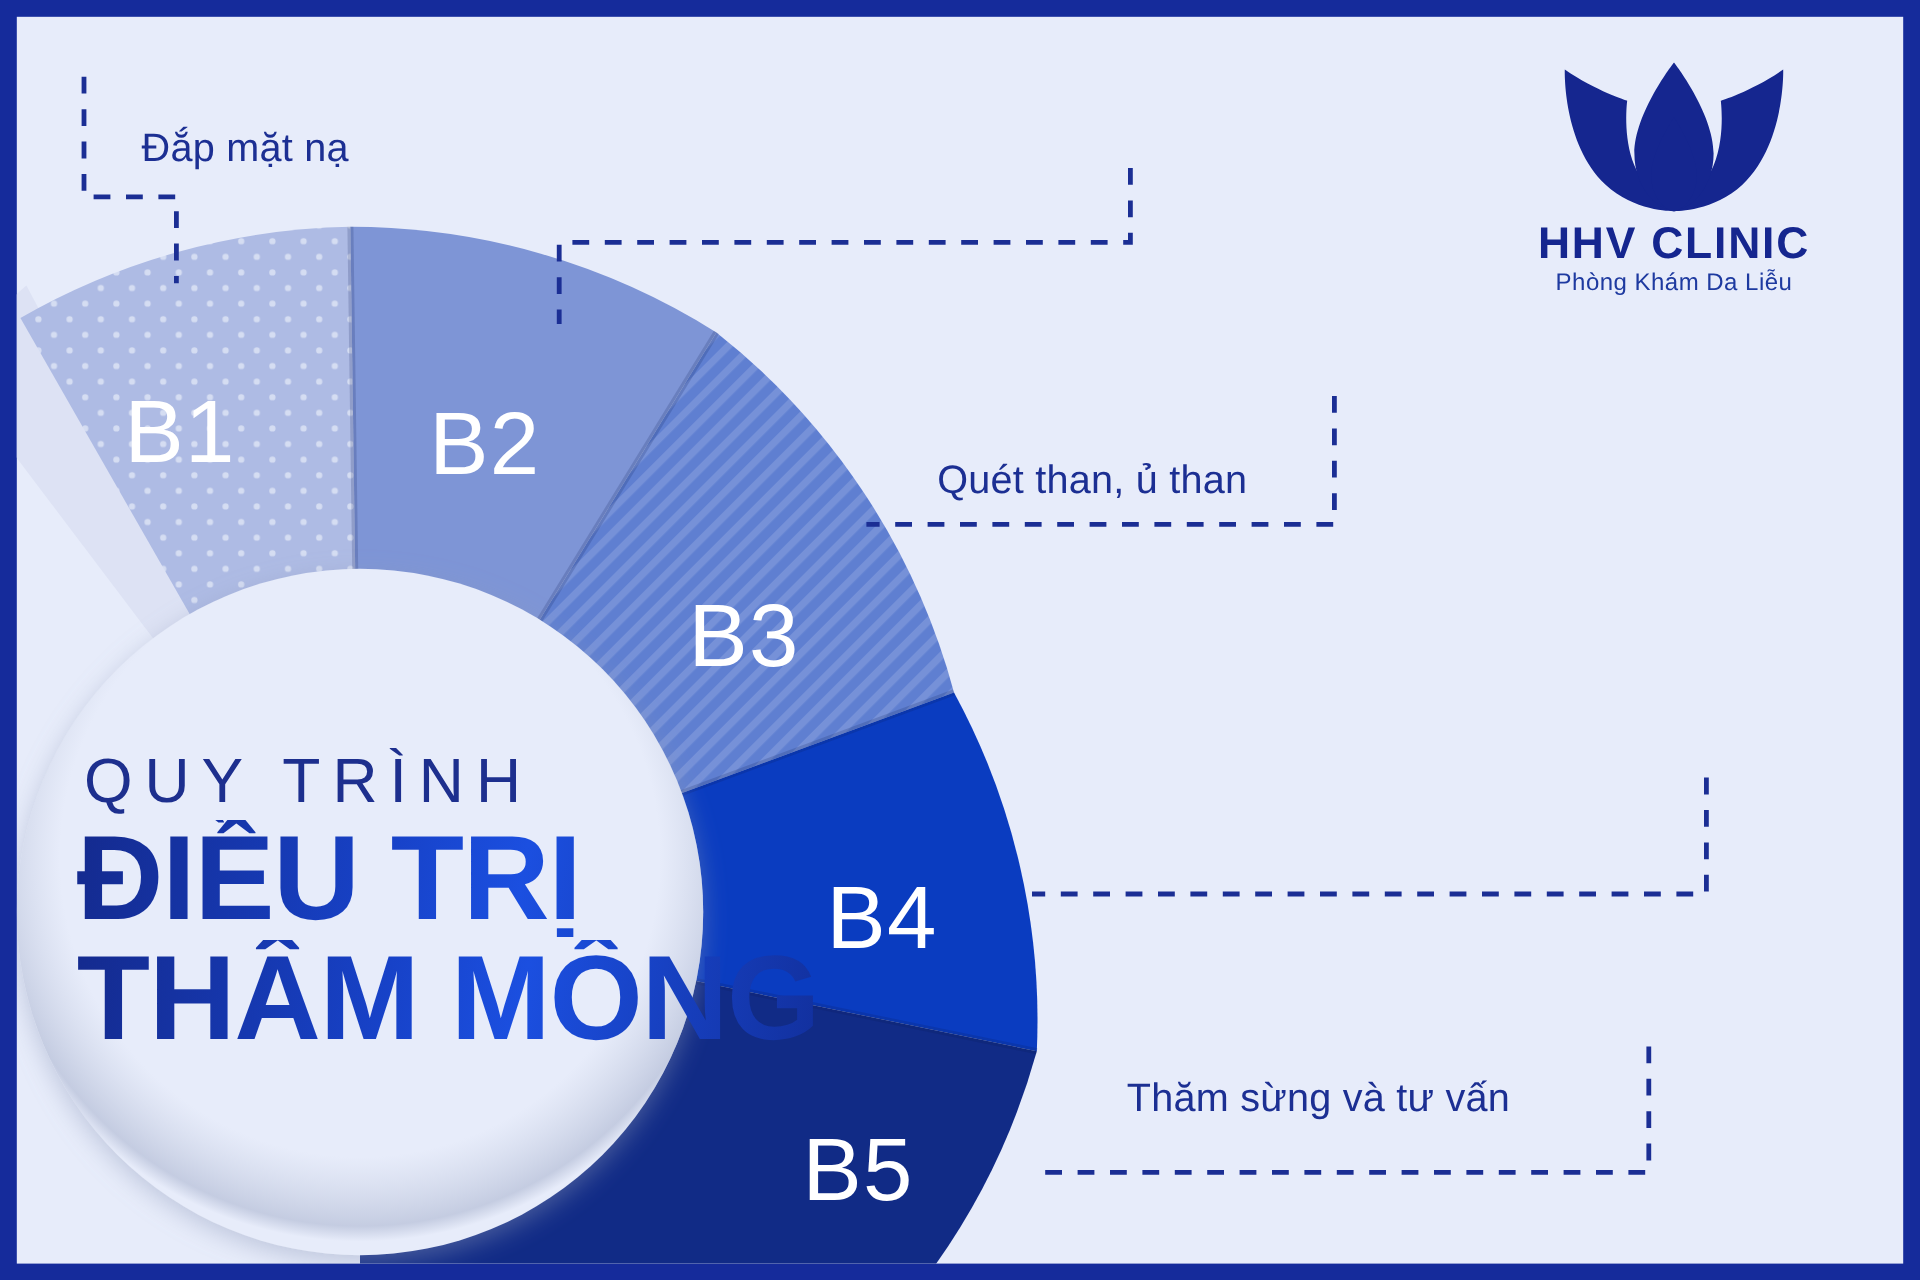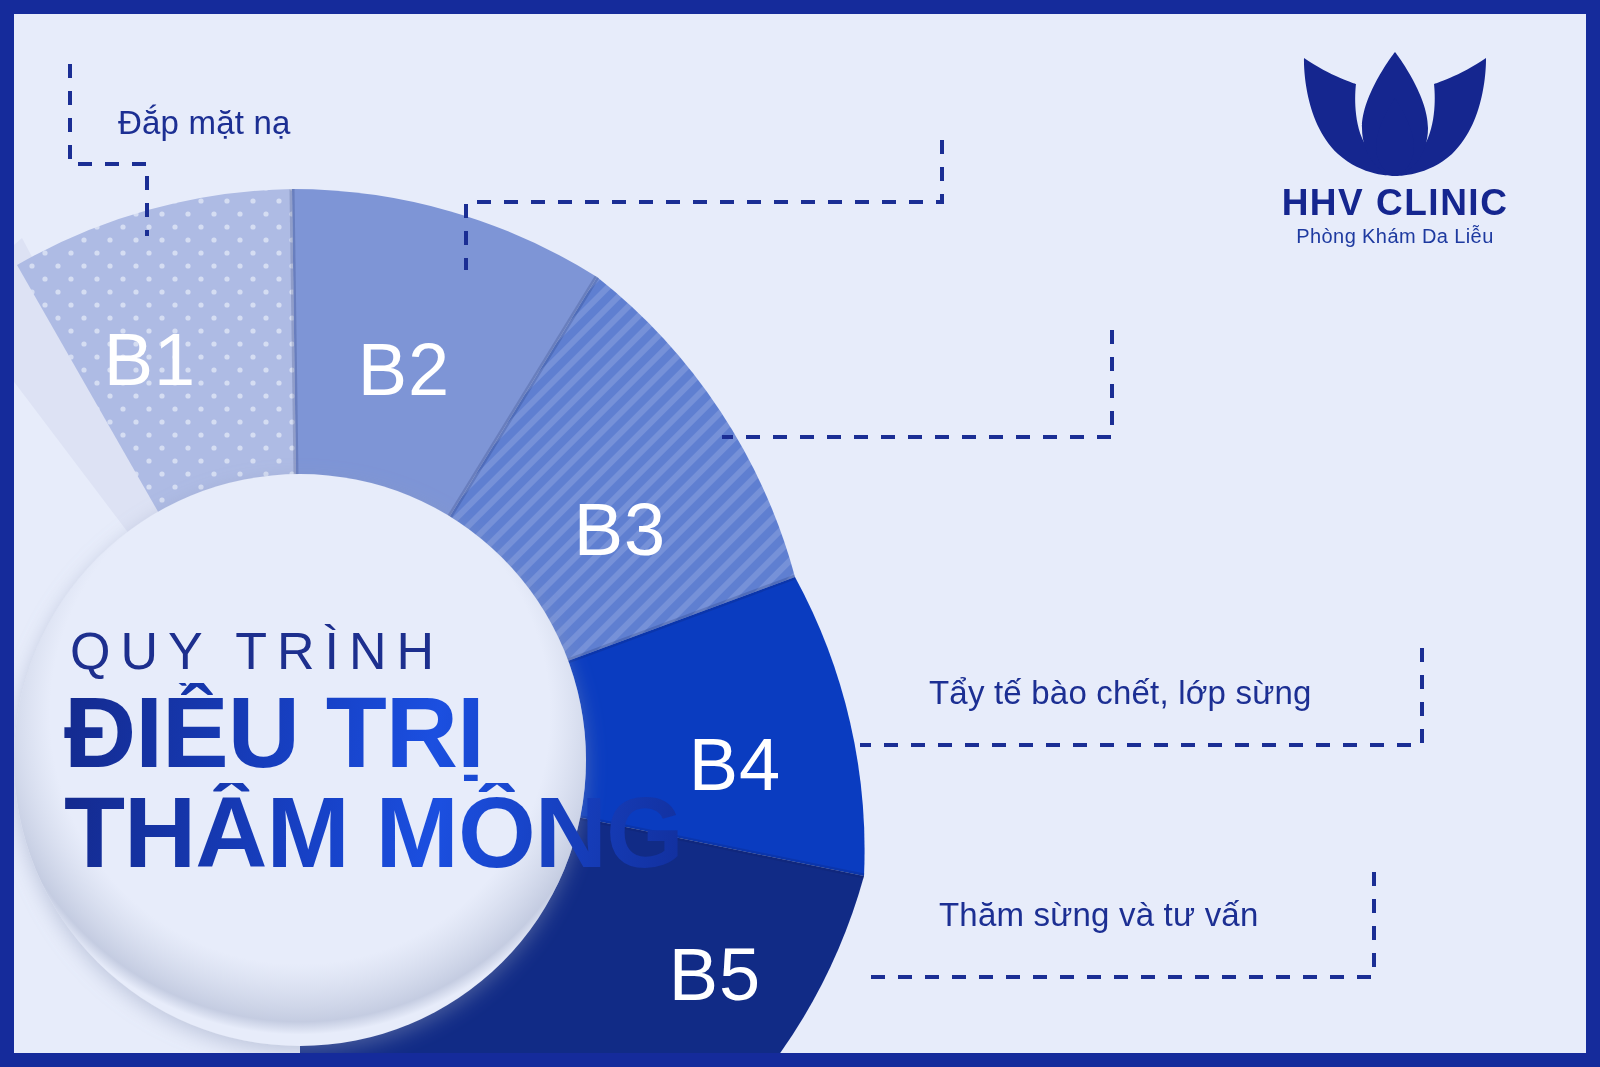--- a/index.html
+++ b/index.html
@@ -191,22 +191,22 @@
       <path class="dash" d="M 1098 316 L 1098 423 L 708 423"></path>
 
       <path class="dash" d="M 1408 634 L 1408 731 L 846 731"></path>
 
       <path class="dash" d="M 1360 858 L 1360 963 L 846 963"></path>
     </svg>
 
     <div class="callout" style="left:104px;top:90px;text-align:center;">Đắp mặt nạ</div>
 
 
-
-    <div class="callout" style="left:915px;top:660px;">Tẩy tế bào chết, lớp sừng</div>
+    <div class="callout" style="left:767px;top:367px;">Quét than, ủ than</div>
+
 
     <div class="callout" style="left:925px;top:882px;">Thăm sừng và tư vấn</div>
 
     <div id="center-text">
       <div id="quy-trinh">QUY TRÌNH</div>
       <div class="bigline" id="dieu-tri">ĐIỀU TRỊ</div>
       <div class="bigline" id="tham-mong">THÂM MÔNG</div>
     </div>
 
     <div id="logo">

